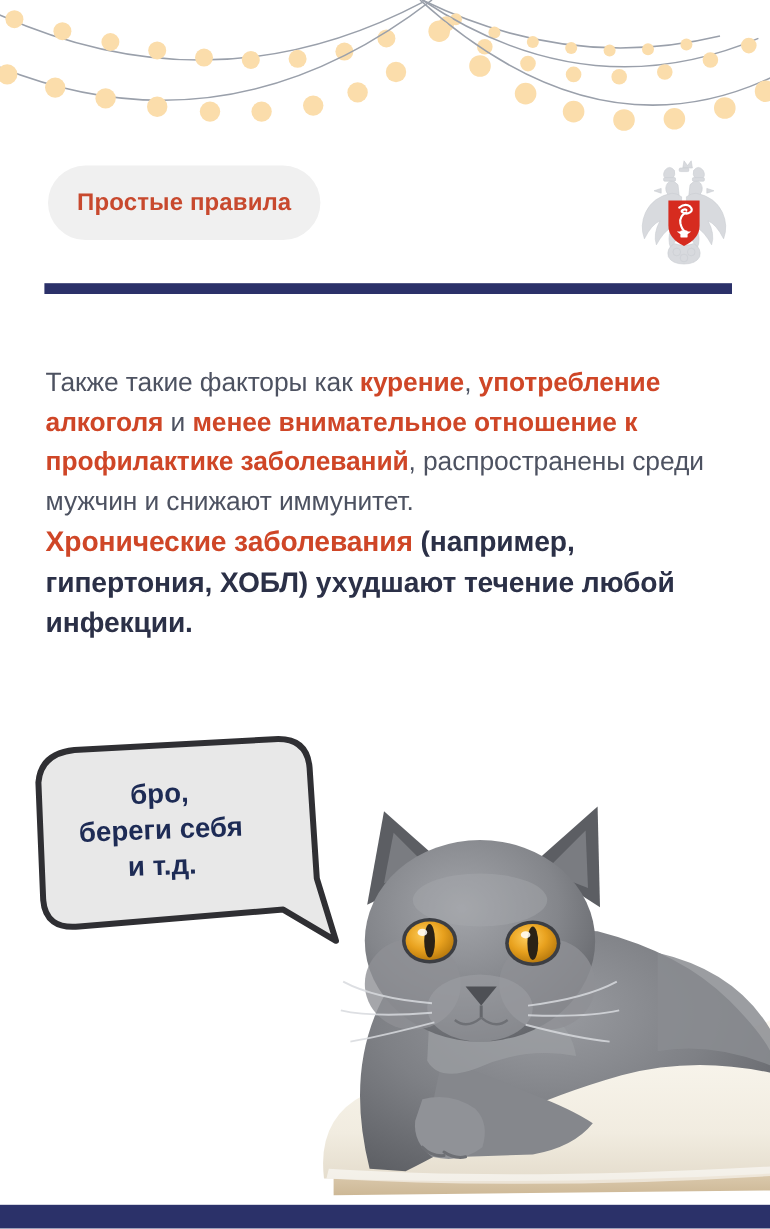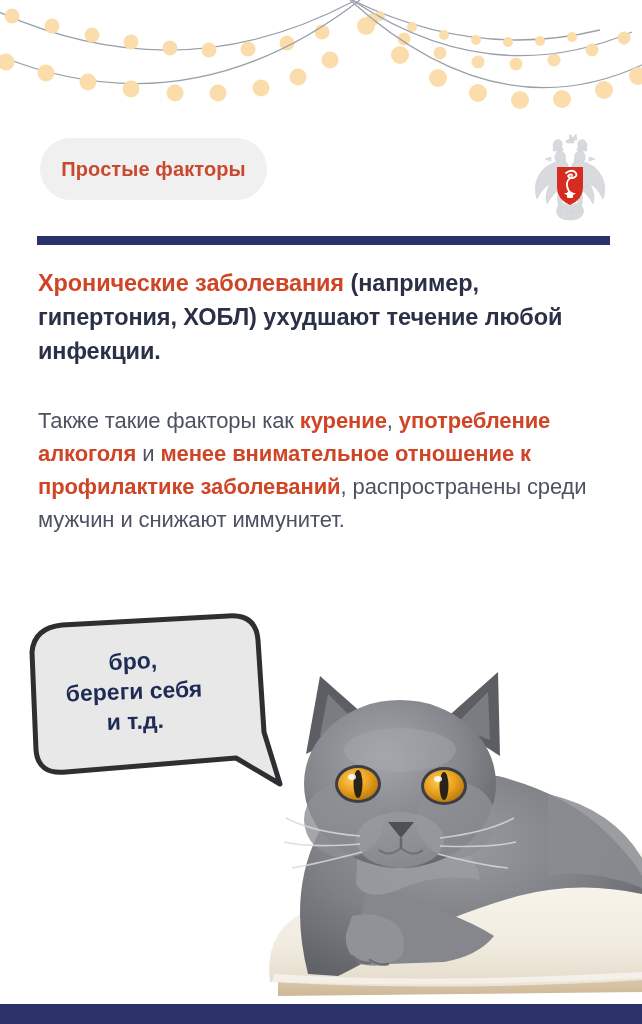--- a/index.html
+++ b/index.html
@@ -203,21 +203,21 @@
     <circle cx="478" cy="93" r="9" fill="#fbddab"></circle>
     <circle cx="520" cy="100" r="9" fill="#fbddab"></circle>
     <circle cx="562" cy="99" r="9" fill="#fbddab"></circle>
     <circle cx="604" cy="90" r="9" fill="#fbddab"></circle>
     <circle cx="638" cy="76" r="9" fill="#fbddab"></circle>
   </svg>
 
   <div id="header-row">
 
     <div id="badge">
-      <span id="badge-label">Простые факторы</span>
+      <span id="badge-label">Простые правила</span>
     </div>
 
     <svg id="emblem" viewBox="0 0 86 92" aria-hidden="true">
       <g fill="#d8dade" stroke="#c9ccd2" stroke-width="0.5">
 
         <path d="M43 3 l3 4 3-4 1 6 -8 0 1-6z"></path>
         <path d="M27 11 q4-5 8 0 q1 4 -1 6 l-7 0 q-2-2 0-6z"></path>
         <path d="M51 11 q4-5 8 0 q2 4 0 6 l-7 0 q-2-2 -1-6z"></path>
         <rect x="26" y="17" width="10" height="3" rx="1"></rect>
         <rect x="50" y="17" width="10" height="3" rx="1"></rect>
@@ -246,22 +246,22 @@
         <path d="M45 46 q-6 3 -5 9 q1 5 4 7" fill="none" stroke="#ffffff" stroke-width="1.8" stroke-linecap="round"></path>
         <path d="M37 62 q6 6 12 0 z"></path>
         <rect x="40" y="61" width="6" height="6" rx="1"></rect>
       </g>
     </svg>
   </div>
 
   <div id="divider"></div>
 
   <div id="content">
+    <p id="body-para"><span>Также такие факторы как </span><span class="hl">курение</span><span>, </span><span class="hl">употребление алкоголя</span><span> и </span><span class="hl">менее внимательное отношение к профилактике заболеваний</span><span>, распространены среди мужчин и снижают иммунитет.</span></p>
     <p id="headline"><span class="hl">Хронические заболевания</span><span> (например, гипертония, ХОБЛ) ухудшают течение любой инфекции.</span></p>
-    <p id="body-para"><span>Также такие факторы как </span><span class="hl">курение</span><span>, </span><span class="hl">употребление алкоголя</span><span> и </span><span class="hl">менее внимательное отношение к профилактике заболеваний</span><span>, распространены среди мужчин и снижают иммунитет.</span></p>
   </div>
 
   <div id="bubble">
     <svg viewBox="0 0 276 198" width="276" height="198" aria-hidden="true">
       <path d="M 18 44
                Q 20 20 48 17
                L 214 8
                Q 242 6 244 32
                L 250 124
                L 266 176

